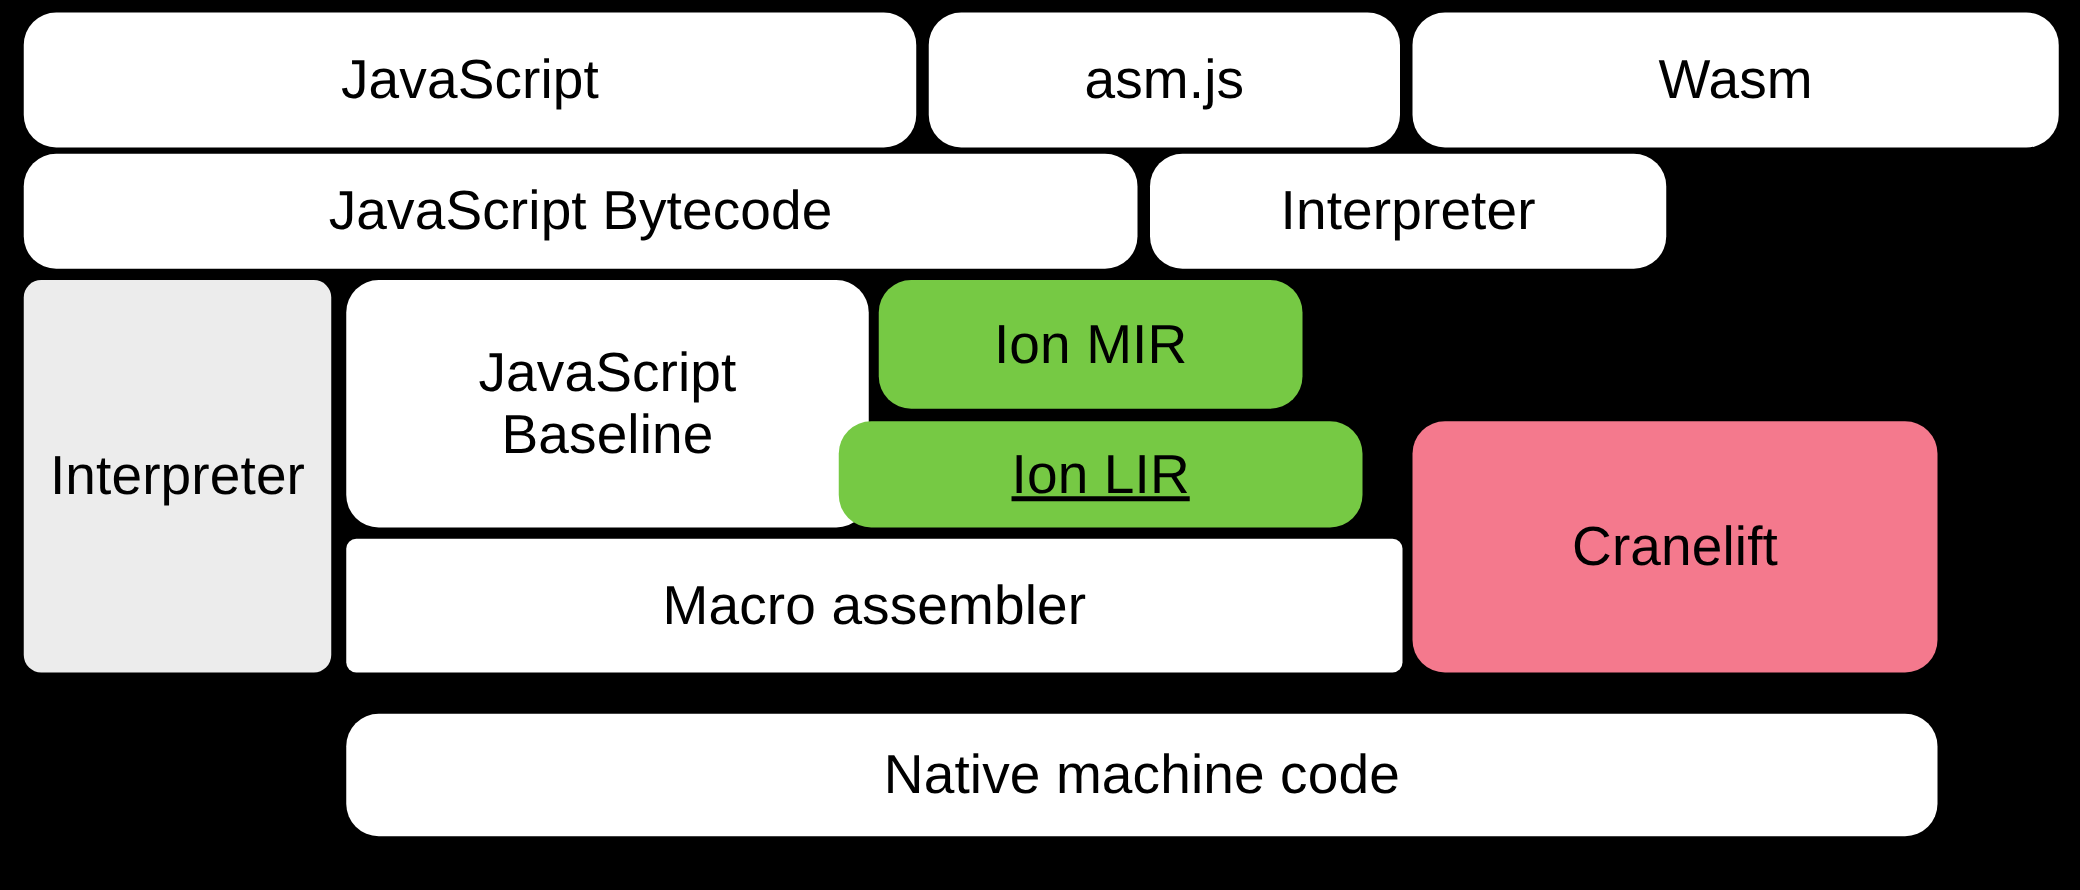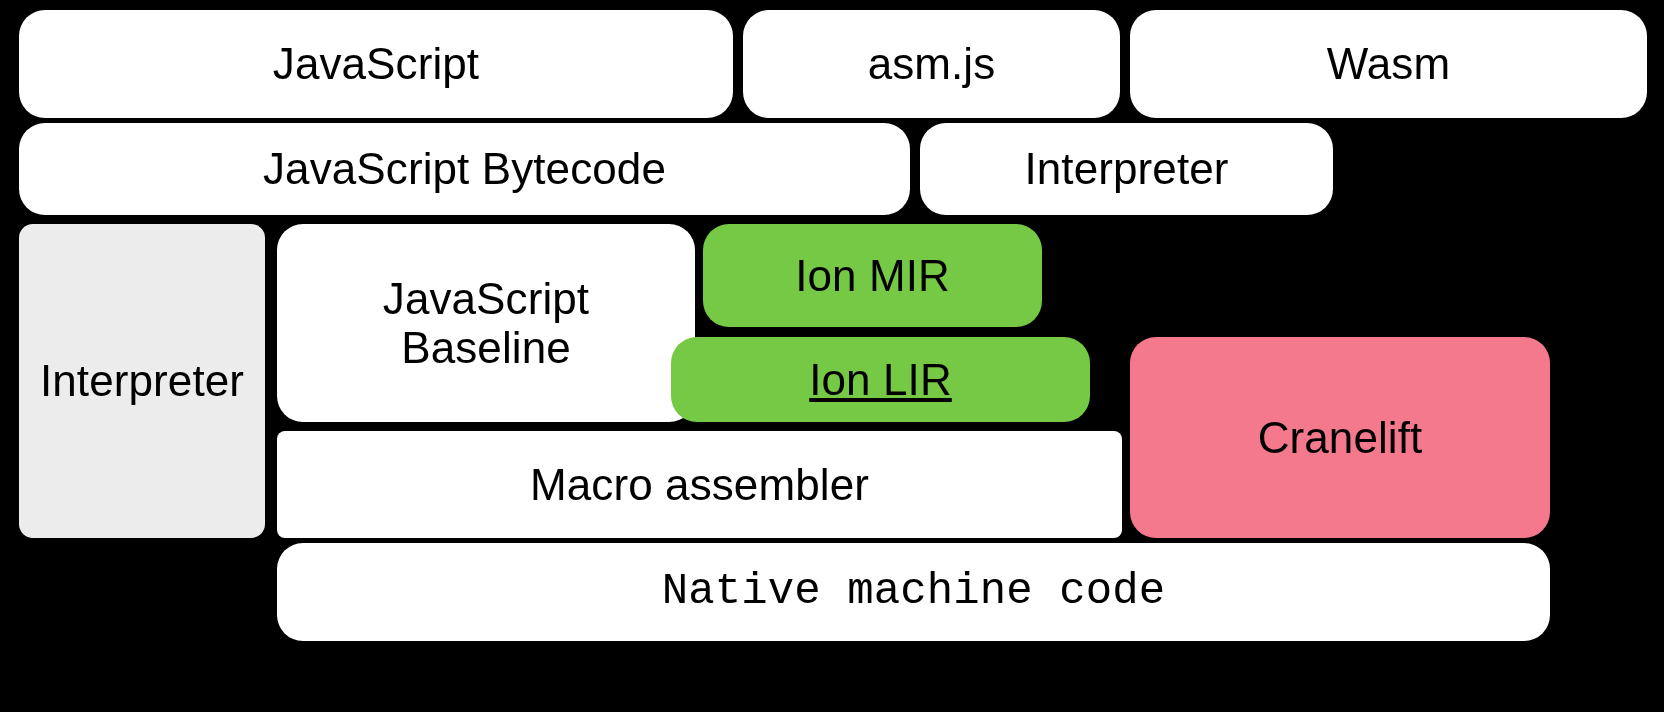--- a/index.html
+++ b/index.html
@@ -49,14 +49,14 @@
     <div class="node fill-white" style="left: 743px; top: 10px; width: 377px; height: 108px; border-radius: 26px;">asm.js</div>
     <div class="node fill-white" style="left: 19px; top: 123px; width: 891px; height: 92px; border-radius: 26px;">JavaScript Bytecode</div>
     <div class="node fill-white" style="left: 920px; top: 123px; width: 413px; height: 92px; border-radius: 26px;">Interpreter</div>
     <div class="node fill-gray" style="left: 19px; top: 224px; width: 246px; height: 314px; border-radius: 14px;">Interpreter</div>
     <div class="node fill-white" style="left: 277px; top: 224px; width: 418px; height: 198px; border-radius: 26px;">JavaScript
 Baseline</div>
     <div class="node fill-green" style="left: 703px; top: 224px; width: 339px; height: 103px; border-radius: 26px;">Ion MIR</div>
     <div class="node fill-green" style="left: 671px; top: 337px; width: 419px; height: 85px; border-radius: 26px; text-decoration: underline;">Ion LIR</div>
     <div class="node fill-pink" style="left: 1130px; top: 337px; width: 420px; height: 201px; border-radius: 26px;">Cranelift</div>
     <div class="node fill-white" style="left: 277px; top: 431px; width: 845px; height: 107px; border-radius: 8px;">Macro assembler</div>
-    <div class="node fill-white" style="left: 277px; top: 543px; width: 1273px; height: 98px; border-radius: 26px; font-family: Liberation Mono, monospace;">Native machine code</div>
+    <div class="node fill-white" style="left: 277px; top: 571px; width: 1273px; height: 98px; border-radius: 26px;">Native machine code</div>
   </div>
 
 </body></html>

